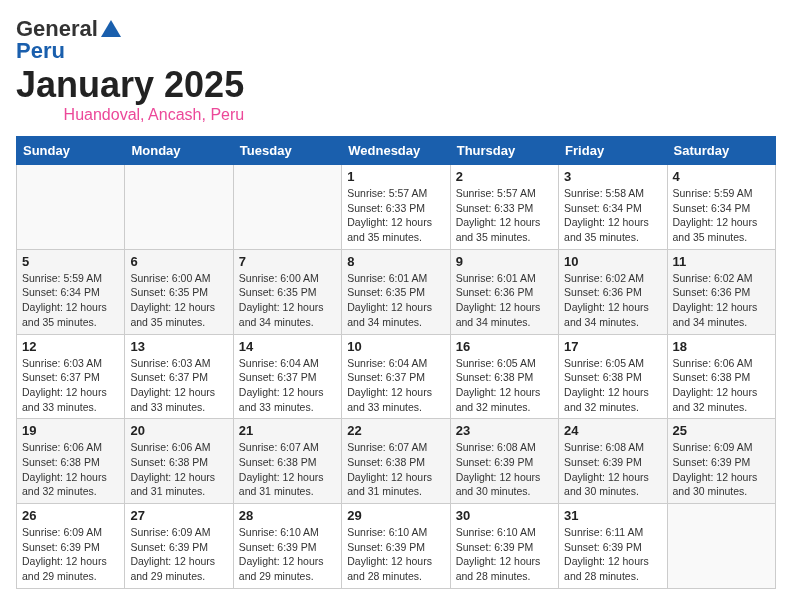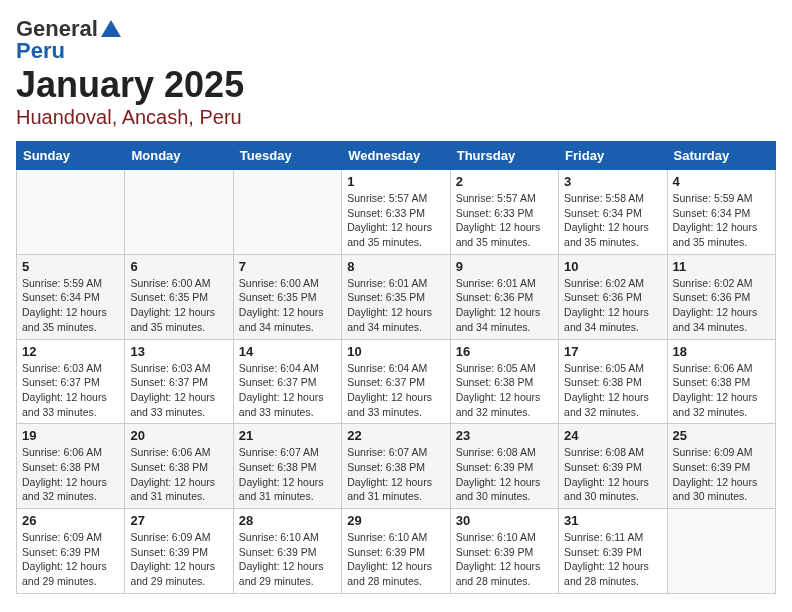--- a/index.html
+++ b/index.html
@@ -15,29 +15,29 @@
       justify-content: space-between;
       align-items: flex-start;
       margin-bottom: 12px;
       flex-direction: column;
     }
     .logo {
       display: flex;
       flex-direction: column;
       align-items: flex-start;
     }
-    .title-block { }
+    .title-block { text-align: right; }
     .title-block h1 {
       font-size: 36px;
       font-weight: bold;
       color: #222;
     }
     .title-block h2 {
-      font-size: 20px;
-      color: #7f1d1d;
+      font-size: 16px;
+      color: #ec4899;
       font-weight: normal;
     }
     .calendar {
       width: 100%;
       border-collapse: collapse;
       border: 1px solid #ccc;
     }
     .calendar th {
       background: #1a5fad;
       color: #fff;

